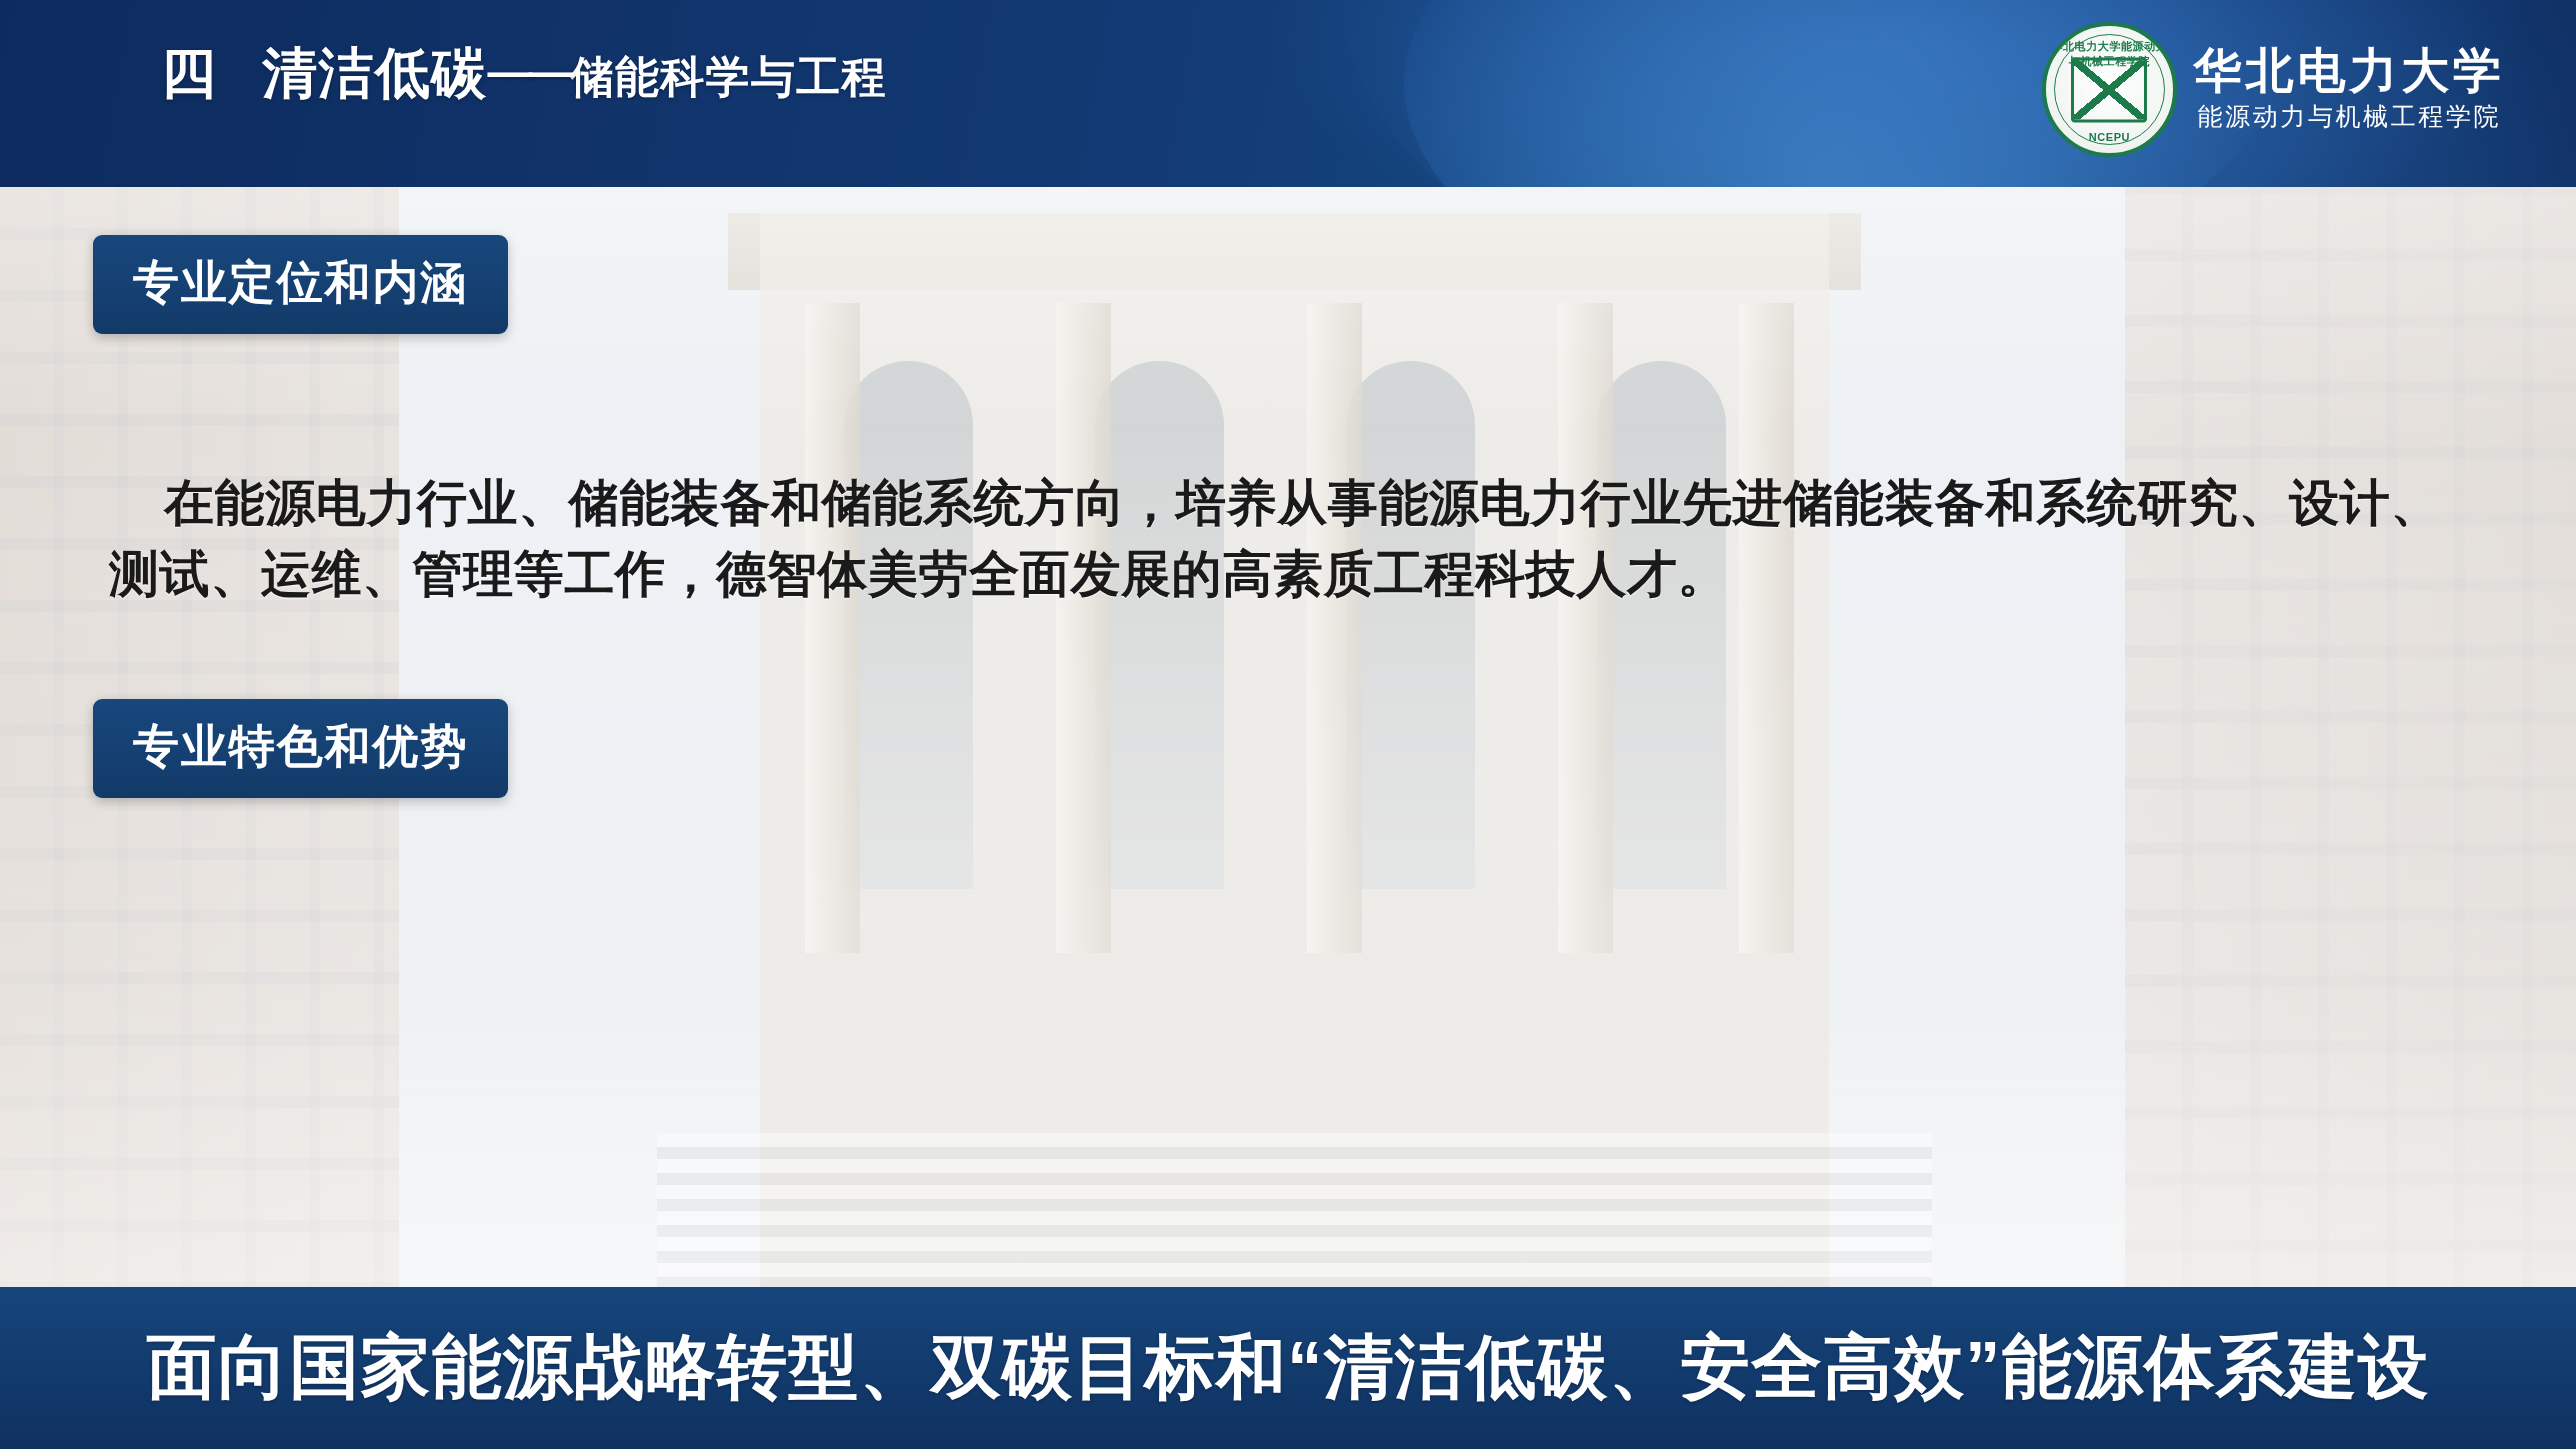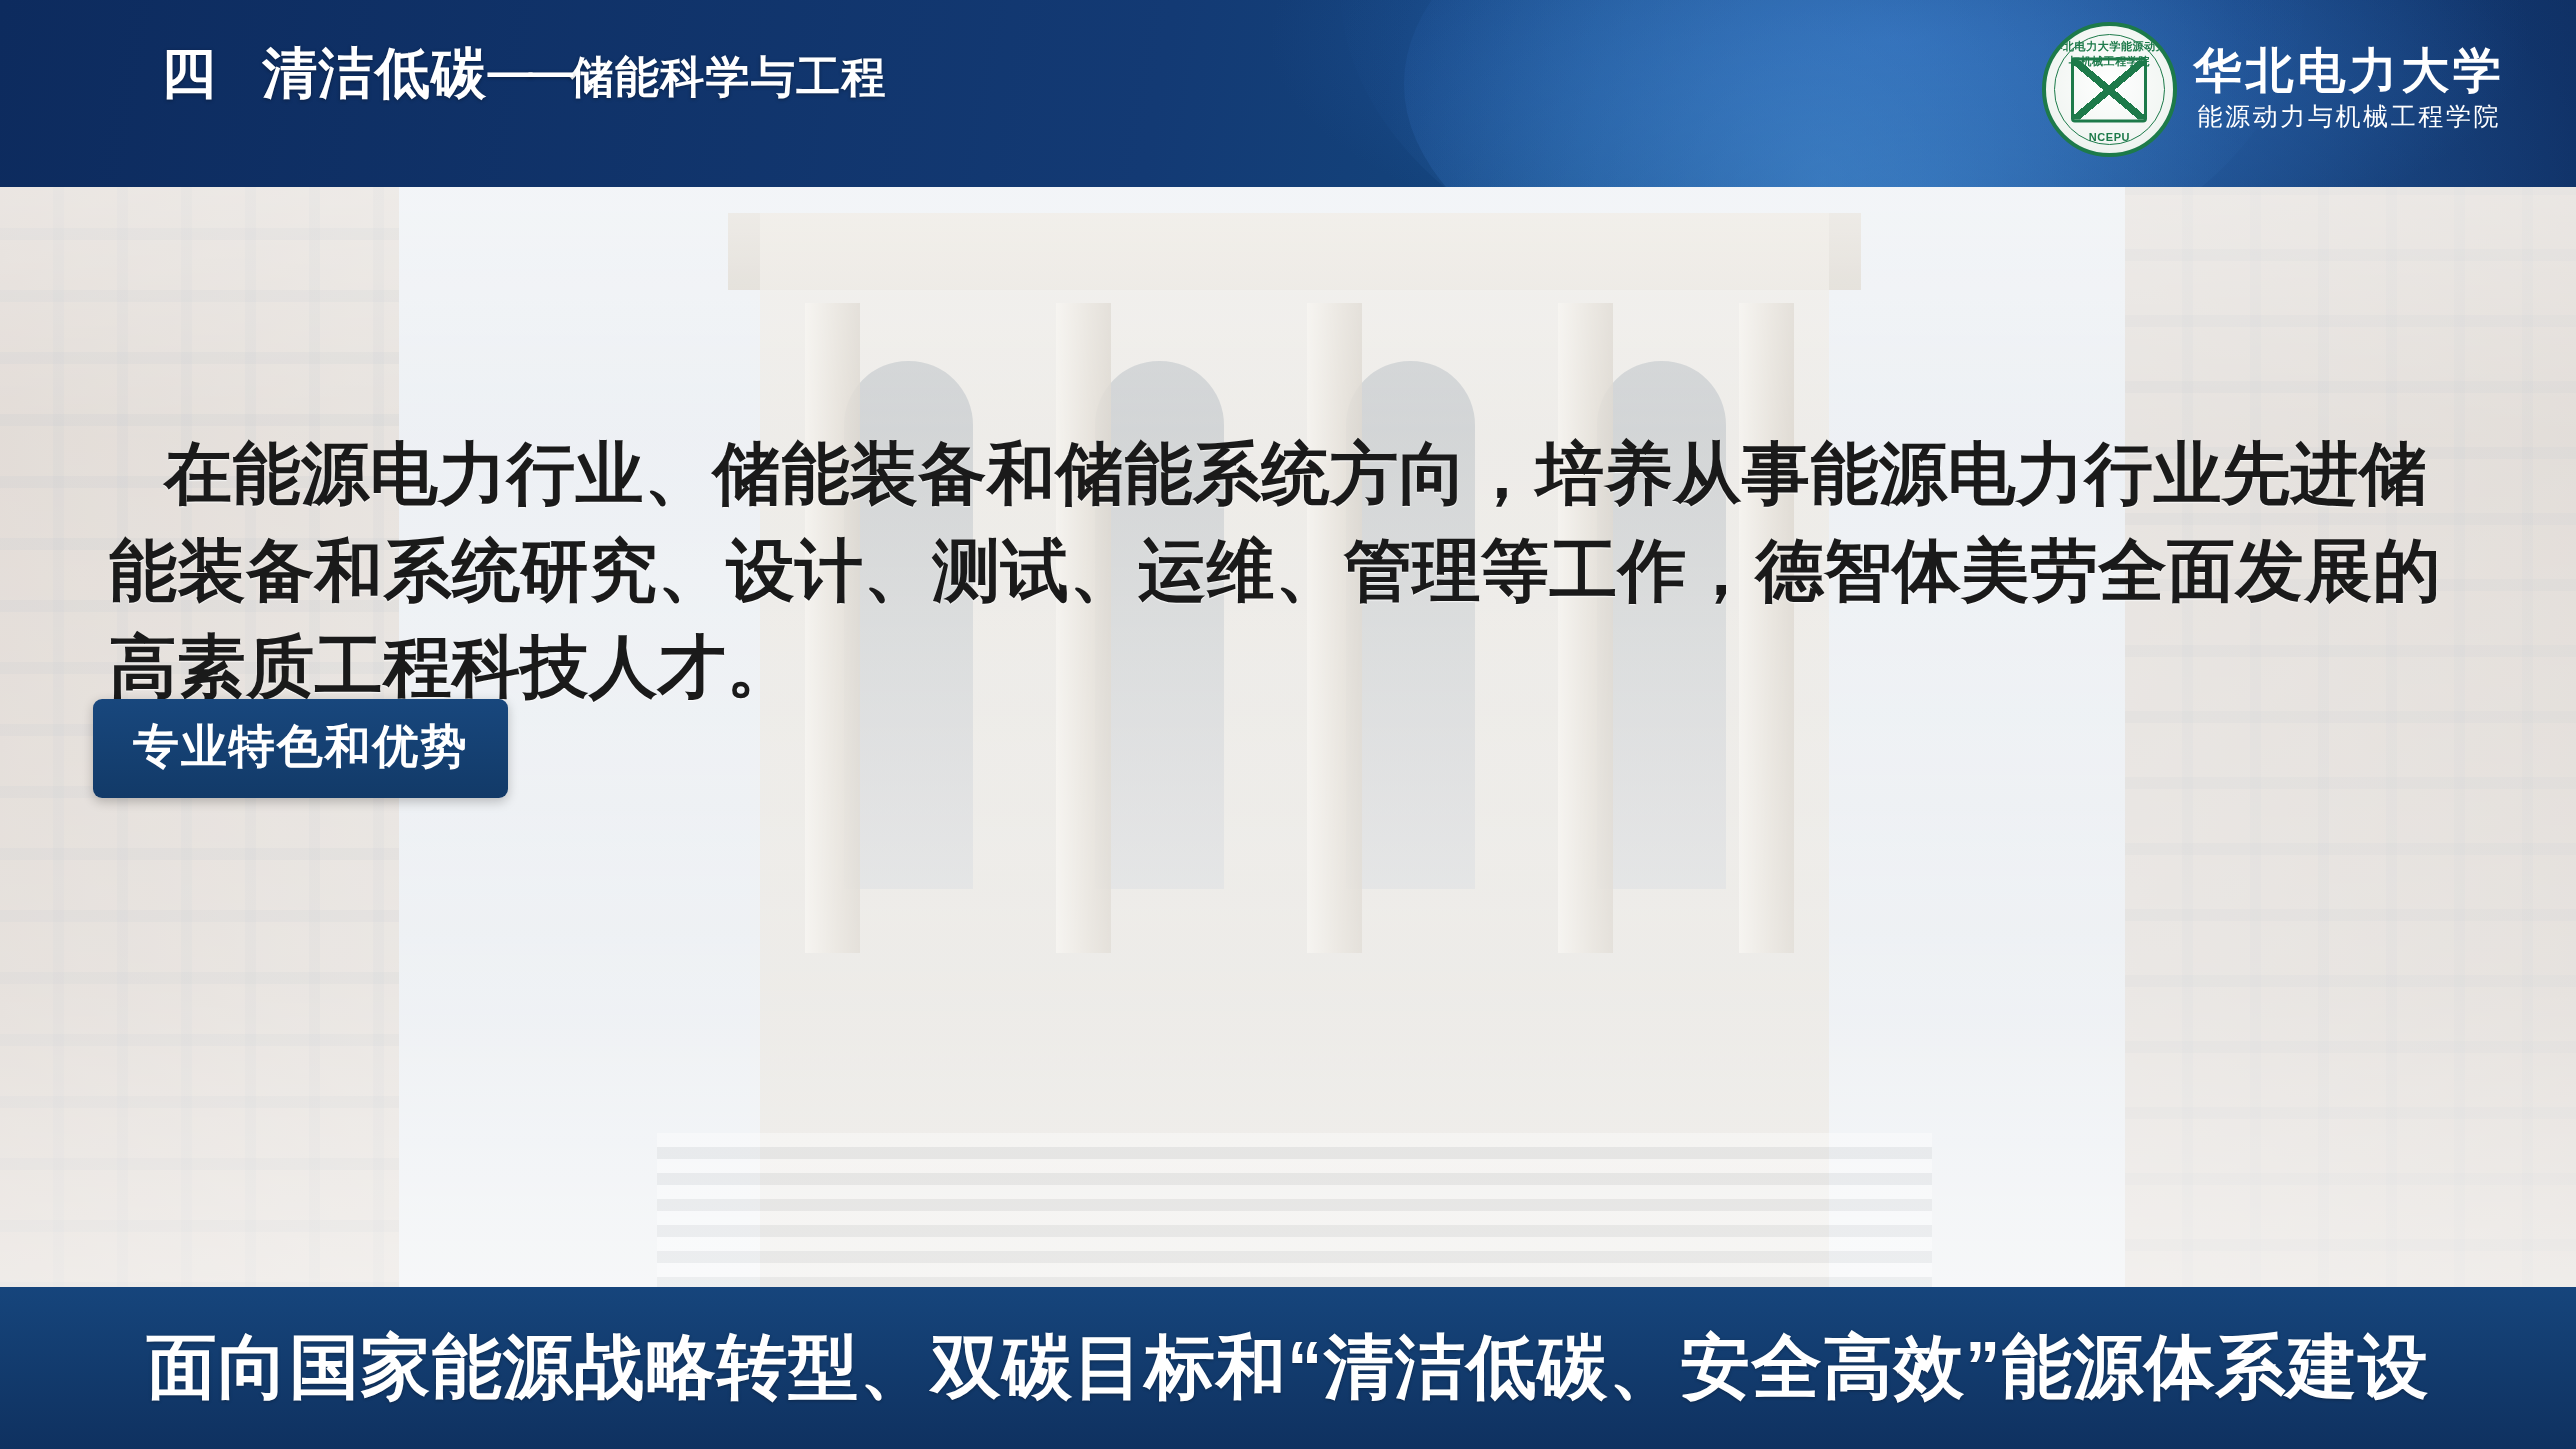--- a/index.html
+++ b/index.html
@@ -210,25 +210,26 @@
     box-shadow: 0 3.9px 10.3px rgba(0,0,0,0.22);
     white-space: nowrap;
   }
   #pill-1 { left: 93px; top: 235px; }
   #pill-2 { left: 93px; top: 699px; }
 
   
   .para {
     position: absolute;
     color: #1a1a1a;
-    font-size: 68px;
+    font-size: 50px;
     font-weight: bold;
     line-height: 1.42;
     letter-spacing: 0.6px;
     text-shadow: 0 0.6px 1.3px rgba(255,255,255,0.8);
+    margin-top: 43px;
   }
   #para-1 { left: 109px; top: 425px; width: 2376px; text-indent: 55px; }
   #para-2 { left: 109px; top: 882px; width: 2376px; text-indent: 55px; }
   .hl { color: #e8140c; }
 
   
   .footer {
     position: absolute;
     left: 0; bottom: 0;
     width: 2576px; height: 162px;
@@ -284,20 +285,21 @@
         <div class="glyph"></div>
         <div class="seal-bottom">NCEPU</div>
       </div>
       <div class="logo-text">
         <div class="logo-univ">华北电力大学</div>
         <div class="logo-college">能源动力与机械工程学院</div>
       </div>
     </div>
   </div>
 
+  <div class="pill" id="pill-1">专业定位和内涵</div>
   <div class="para" id="para-1">在能源电力行业、储能装备和储能系统方向，培养从事能源电力行业先进储能装备和系统研究、设计、测试、运维、管理等工作，德智体美劳全面发展的高素质工程科技人才。</div>
 
   <div class="pill" id="pill-2">专业特色和优势</div>
 
   <div class="footer">
     <div class="footer-text">面向国家能源战略转型、双碳目标和“清洁低碳、安全高效”能源体系建设</div>
   </div>
 
 </div>
 

